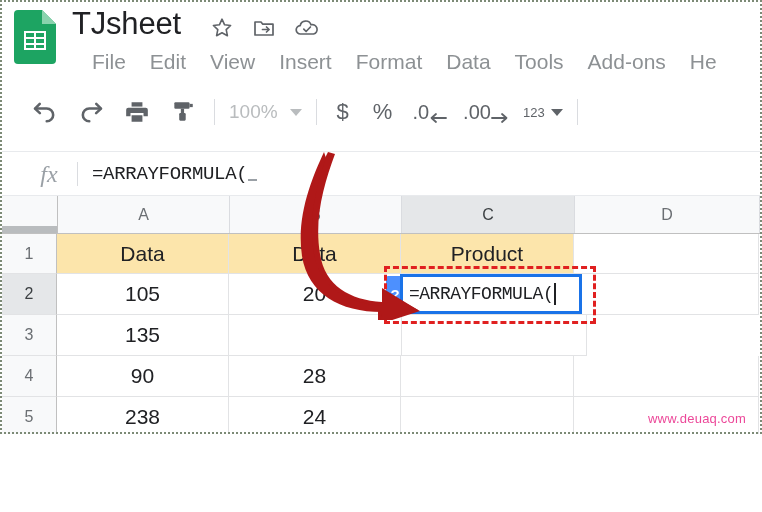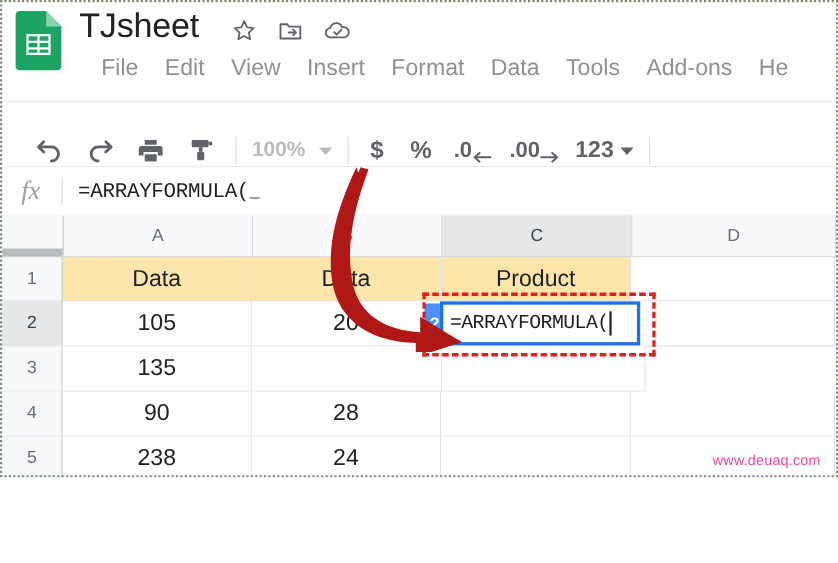--- a/index.html
+++ b/index.html
@@ -75,24 +75,23 @@
   .rule {
     position: absolute;
     left: 2px; right: 2px;
     height: 1px;
     background: #e8eaed;
   }
 
   
   .toolbar {
     position: absolute;
-    left: 0; top: 108px;
+    left: 0; top: 83px;
     width: 762px; height: 58px;
     background: #ffffff;
-    font-weight: bold;
   }
   .tb-group {
     position: absolute;
     top: 0; height: 58px;
     display: flex;
     align-items: center;
     gap: 0px;
   }
   .tb-btn {
     width: 46px; height: 46px;
@@ -127,21 +126,21 @@
     display: flex;
     align-items: flex-end;
     color: #5f6368;
     padding: 0 8px;
   }
   .tb-numfmt {
     display: flex;
     align-items: center;
     gap: 6px;
     color: #5f6368;
-    font-size: 21px;
+    font-size: 13px;
     padding: 0 6px;
   }
   .caret-dn {
     width: 0; height: 0;
     border-left: 6px solid transparent;
     border-right: 6px solid transparent;
     border-top: 7px solid currentColor;
   }
   .overflow-caret {
     position: absolute;
@@ -161,20 +160,21 @@
     display: flex;
     align-items: center;
   }
   .fx {
     width: 56px;
     text-align: center;
     font-family: "Liberation Serif", serif;
     font-style: italic;
     font-size: 24px;
     color: #9aa0a6;
+    padding-left: 21px;
   }
   .fb-div {
     width: 1px; height: 24px;
     background: #dadce0;
   }
   .fb-input {
     flex: 1;
     padding-left: 14px;
     font-family: "Liberation Mono", monospace;
     font-size: 19px;

